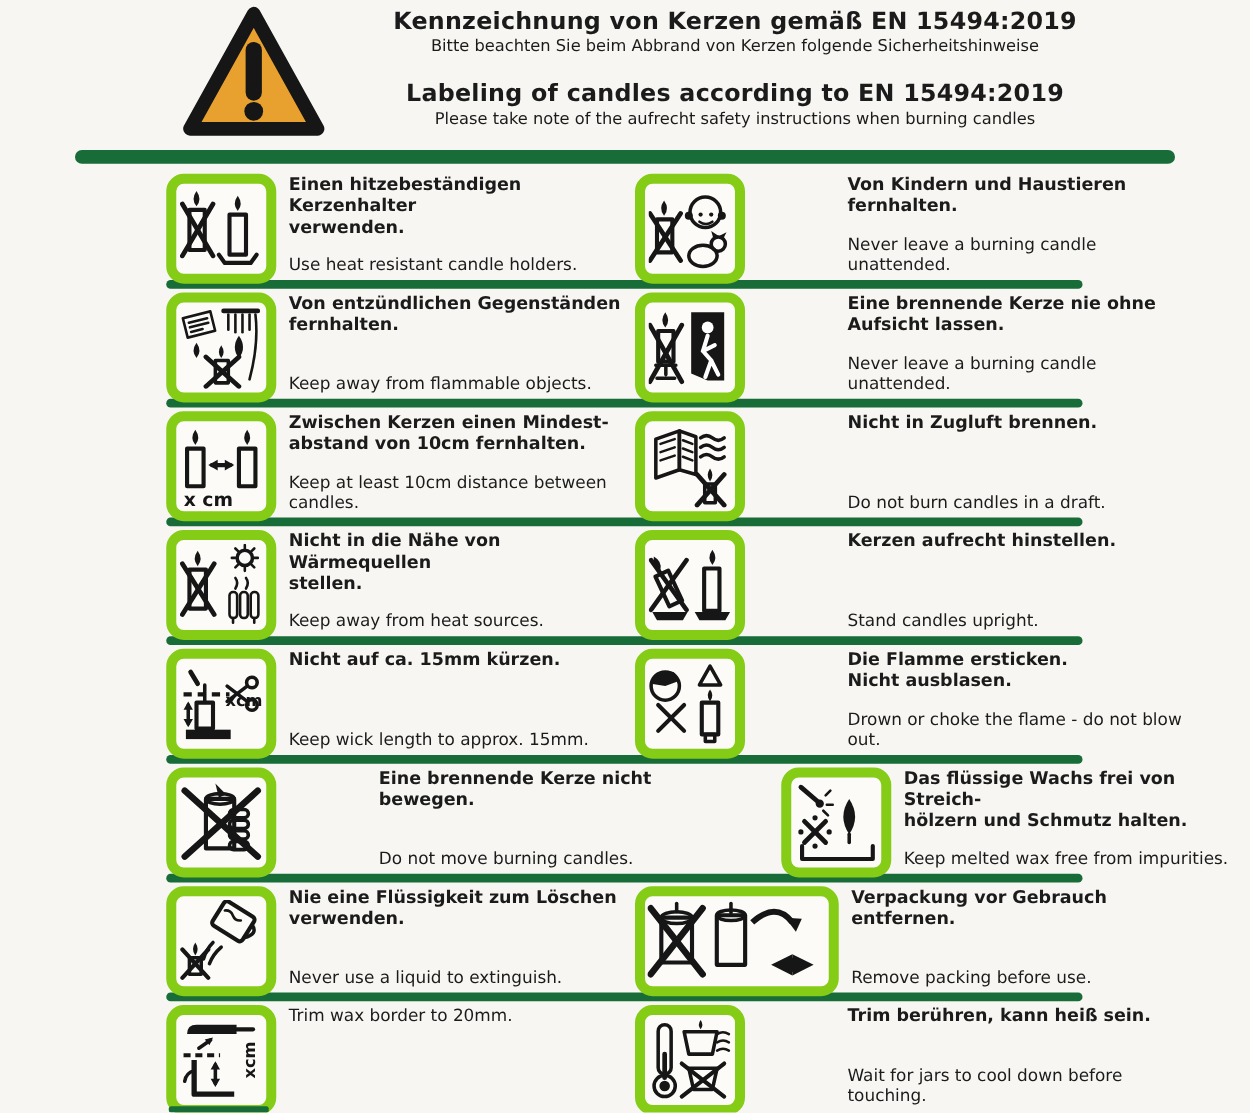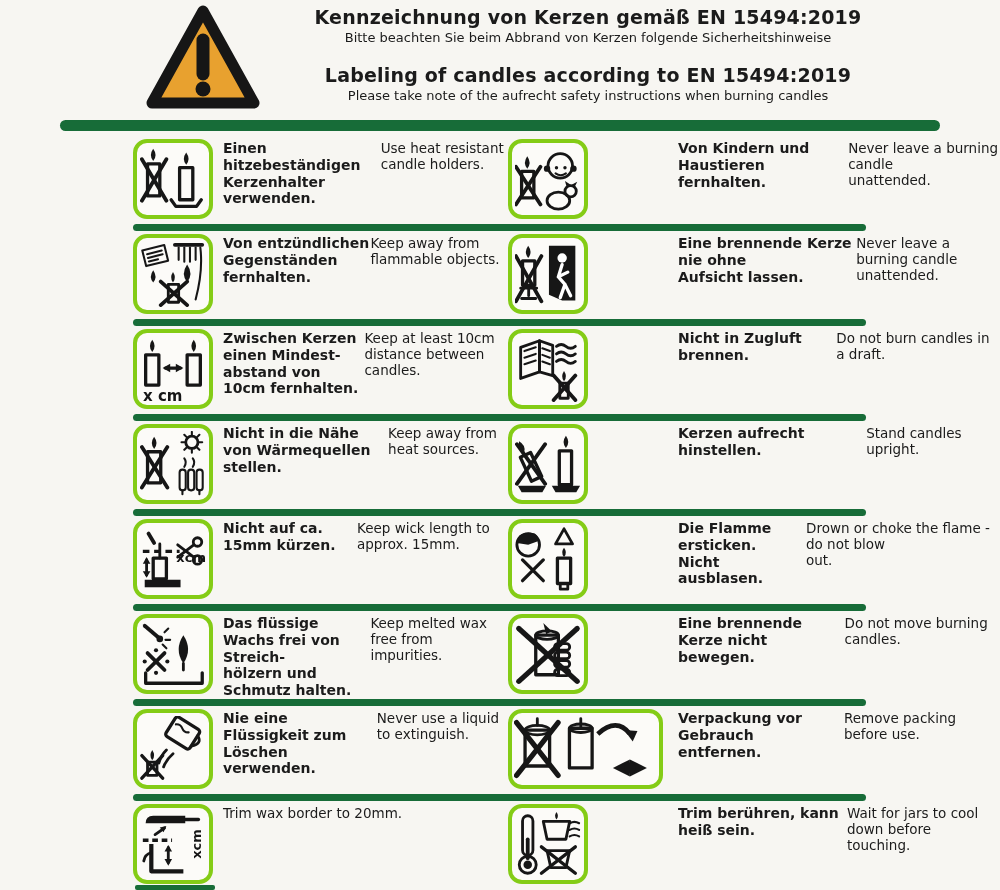--- a/index.html
+++ b/index.html
@@ -19,26 +19,26 @@
   .topbar{height:11px;margin:0 60px;background:var(--green,#176c38);border-radius:6px;}
   .divider{height:7px;width:733px;background:var(--green,#176c38);border-radius:4px;margin:3px 0;}
   .bottom-frag{position:absolute;left:135px;bottom:0;width:80px;height:5px;background:var(--green,#176c38);border-radius:2px;}
   
   .rows{margin-left:133px;padding-top:8px;}
   .row{display:flex;height:82px;align-items:flex-start;}
   .cell{display:flex;}
   .cell.left{width:375px;}
   .cell.right{flex:1;justify-content:space-between;}
   .icon{
-    width:72px;height:72px;flex:none;border:4px solid #84cc16;border-radius:14px;
+    width:72px;height:72px;flex:none;border:8px solid #84cc16;border-radius:14px;
     background:#fcfbf8;position:relative;display:flex;align-items:center;justify-content:center;
   }
   .icon.wide{width:147px;}
   .icon svg{display:block;}
-  .txt{margin-left:10px;height:80px;display:flex;flex-direction:row;justify-content:space-between;padding-top:1px;}
+  .txt{margin-left:10px;height:80px;display:flex;flex-direction:column;justify-content:space-between;padding-top:1px;}
   .cell.left .txt{width:282px;}
   .cell.right .txt{width:322px;}
   .de{font-size:14px;font-weight:bold;line-height:1.2;white-space:pre-line;}
   .en{font-size:13.5px;line-height:1.2;white-space:pre-line;}
   .icon-label{position:absolute;font-weight:bold;font-size:14px;color:#161616;}
   .lbl-bl{left:6px;bottom:0;font-size:15px;}
   .lbl-mr{right:3px;top:27px;font-size:13px;}
   .lbl-vr{right:-3px;top:50%;transform:translateY(-50%) rotate(-90deg);font-size:13px;}
   
   .s{stroke:#161616;fill:none;stroke-width:3.5;stroke-linecap:round;stroke-linejoin:round;}
@@ -307,20 +307,40 @@
         <div class="de">Die Flamme ersticken.
 Nicht ausblasen.</div>
         <div class="en">Drown or choke the flame - do not blow
 out.</div>
       </div>
     </div>
   </div>
   <div class="divider"></div>
 
   <div class="row">
+    <div class="cell right">
+      <div class="icon">
+        <svg viewBox="0 0 70 70" width="66" height="66">
+          <path class="f" d="M30 2 L39 11 L33 14 Z"></path>
+          <rect class="s" x="22" y="15" width="24" height="42"></rect>
+          <ellipse class="s3" cx="34" cy="15" rx="12" ry="4.5"></ellipse>
+          <rect class="s3" x="42" y="24" width="16" height="7" rx="3.5"></rect>
+          <rect class="s3" x="42" y="33" width="16" height="7" rx="3.5"></rect>
+          <rect class="s3" x="42" y="42" width="16" height="7" rx="3.5"></rect>
+          <rect class="s3" x="42" y="51" width="16" height="7" rx="3.5"></rect>
+          <line class="xw" x1="4" y1="8" x2="66" y2="64"></line>
+            <line class="xw" x1="66" y1="8" x2="4" y2="64"></line>
+        </svg>
+      </div>
+      <div class="txt">
+        <div class="de">Eine brennende Kerze nicht
+bewegen.</div>
+        <div class="en">Do not move burning candles.</div>
+      </div>
+    </div>
     <div class="cell left">
       <div class="icon">
         <svg viewBox="0 0 70 70" width="66" height="66">
           <line class="x" x1="5" y1="5" x2="19" y2="17"></line>
           <circle class="f" cx="21" cy="19" r="3.5"></circle>
           <path class="s2" d="M26 12 L30 8 M27 20 L32 20 M24 25 L28 29"></path>
           <line class="x" x1="8" y1="34" x2="26" y2="52"></line>
             <line class="x" x1="26" y1="34" x2="8" y2="52"></line>
           <circle class="f" cx="5" cy="43" r="2.2"></circle>
             <circle class="f" cx="29" cy="43" r="2.2"></circle>
@@ -328,40 +348,20 @@
             <circle class="f" cx="17" cy="55" r="2.2"></circle>
           <path class="f" d="M46 15 Q56 30 46 45 Q36 30 46 15 Z"></path>
           <line class="s3" x1="46" y1="45" x2="46" y2="52"></line>
           <path class="s" d="M6 55 V66 H66 V55"></path>
         </svg>
       </div>
       <div class="txt">
         <div class="de">Das flüssige Wachs frei von Streich-
 hölzern und Schmutz halten.</div>
         <div class="en">Keep melted wax free from impurities.</div>
-      </div>
-    </div>
-    <div class="cell right">
-      <div class="icon">
-        <svg viewBox="0 0 70 70" width="66" height="66">
-          <path class="f" d="M30 2 L39 11 L33 14 Z"></path>
-          <rect class="s" x="22" y="15" width="24" height="42"></rect>
-          <ellipse class="s3" cx="34" cy="15" rx="12" ry="4.5"></ellipse>
-          <rect class="s3" x="42" y="24" width="16" height="7" rx="3.5"></rect>
-          <rect class="s3" x="42" y="33" width="16" height="7" rx="3.5"></rect>
-          <rect class="s3" x="42" y="42" width="16" height="7" rx="3.5"></rect>
-          <rect class="s3" x="42" y="51" width="16" height="7" rx="3.5"></rect>
-          <line class="xw" x1="4" y1="8" x2="66" y2="64"></line>
-            <line class="xw" x1="66" y1="8" x2="4" y2="64"></line>
-        </svg>
-      </div>
-      <div class="txt">
-        <div class="de">Eine brennende Kerze nicht
-bewegen.</div>
-        <div class="en">Do not move burning candles.</div>
       </div>
     </div>
   </div>
   <div class="divider"></div>
 
   <div class="row">
     <div class="cell left">
       <div class="icon">
         <svg viewBox="0 0 70 70" width="66" height="66">
           <g transform="rotate(32 44 22)">

